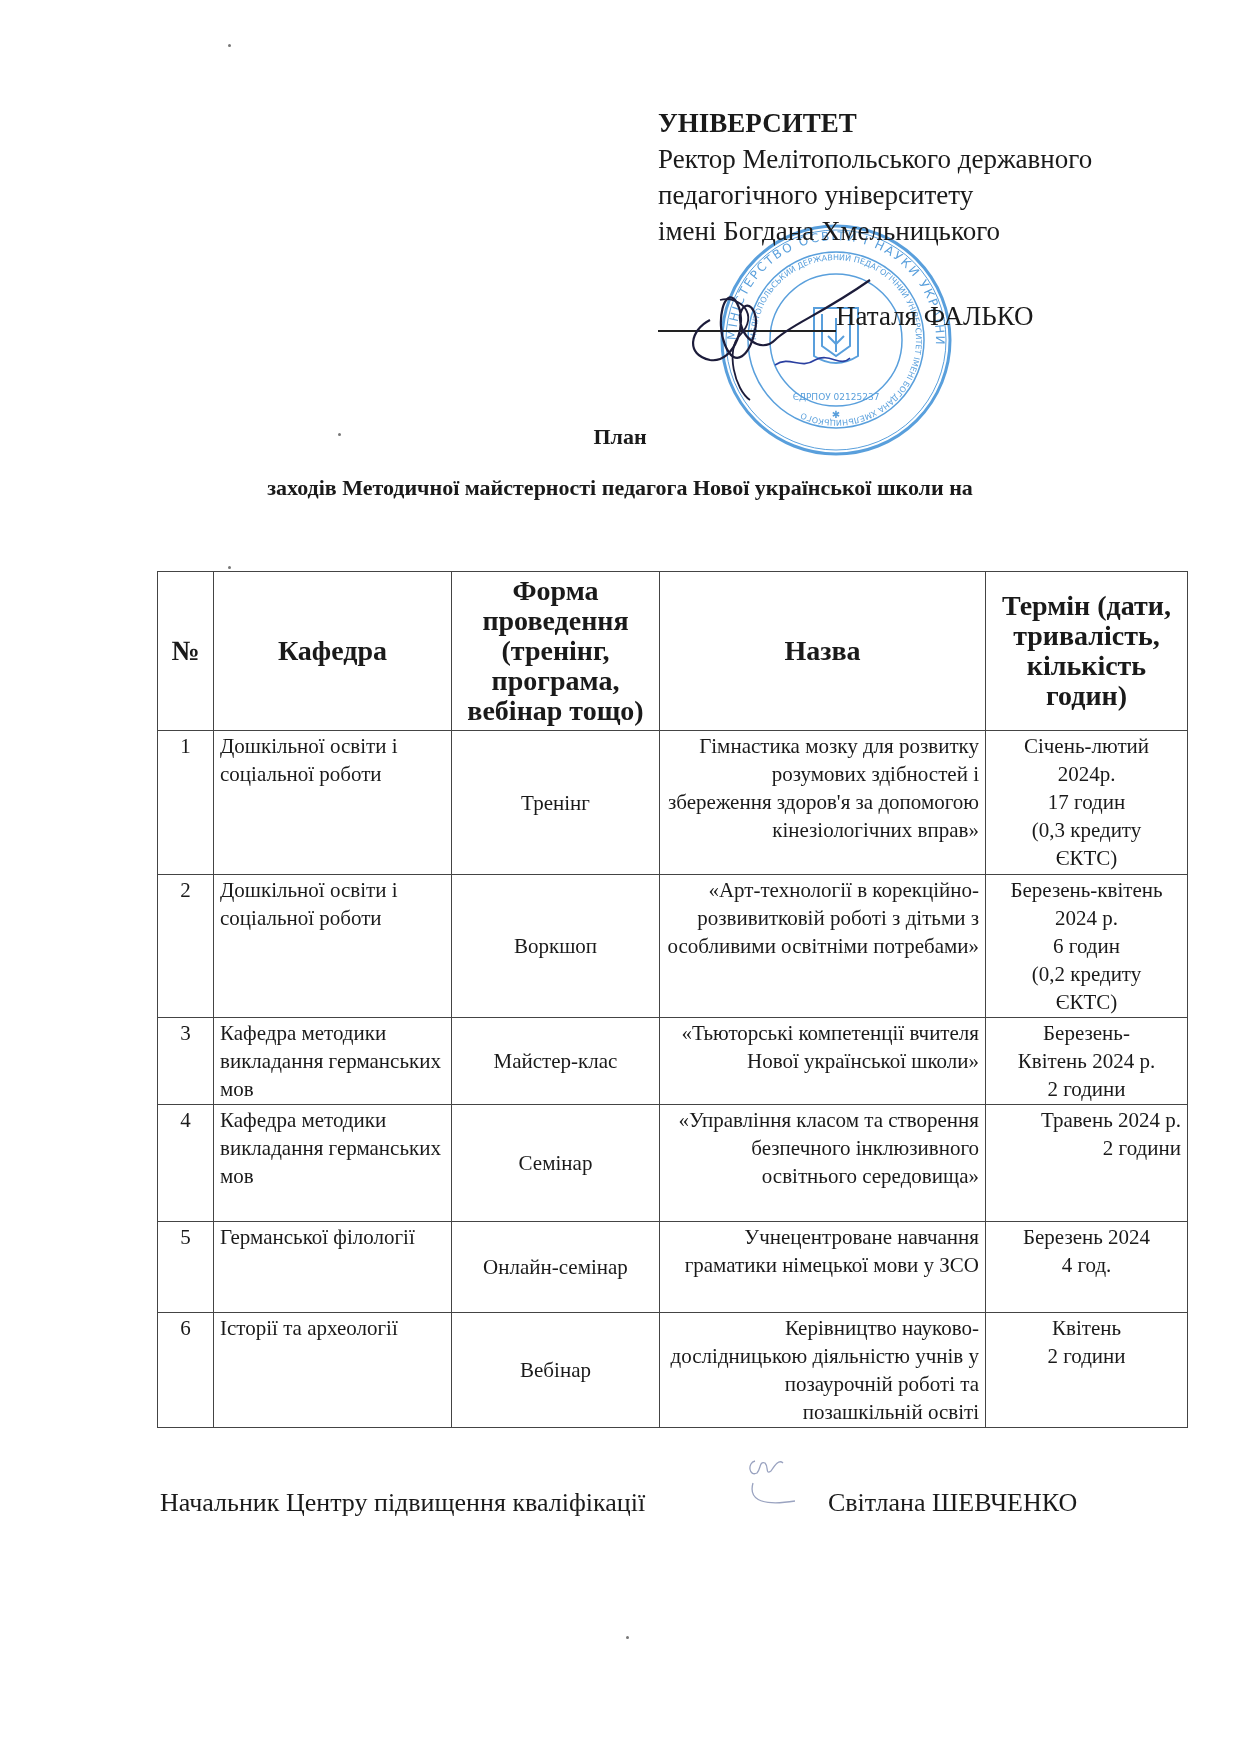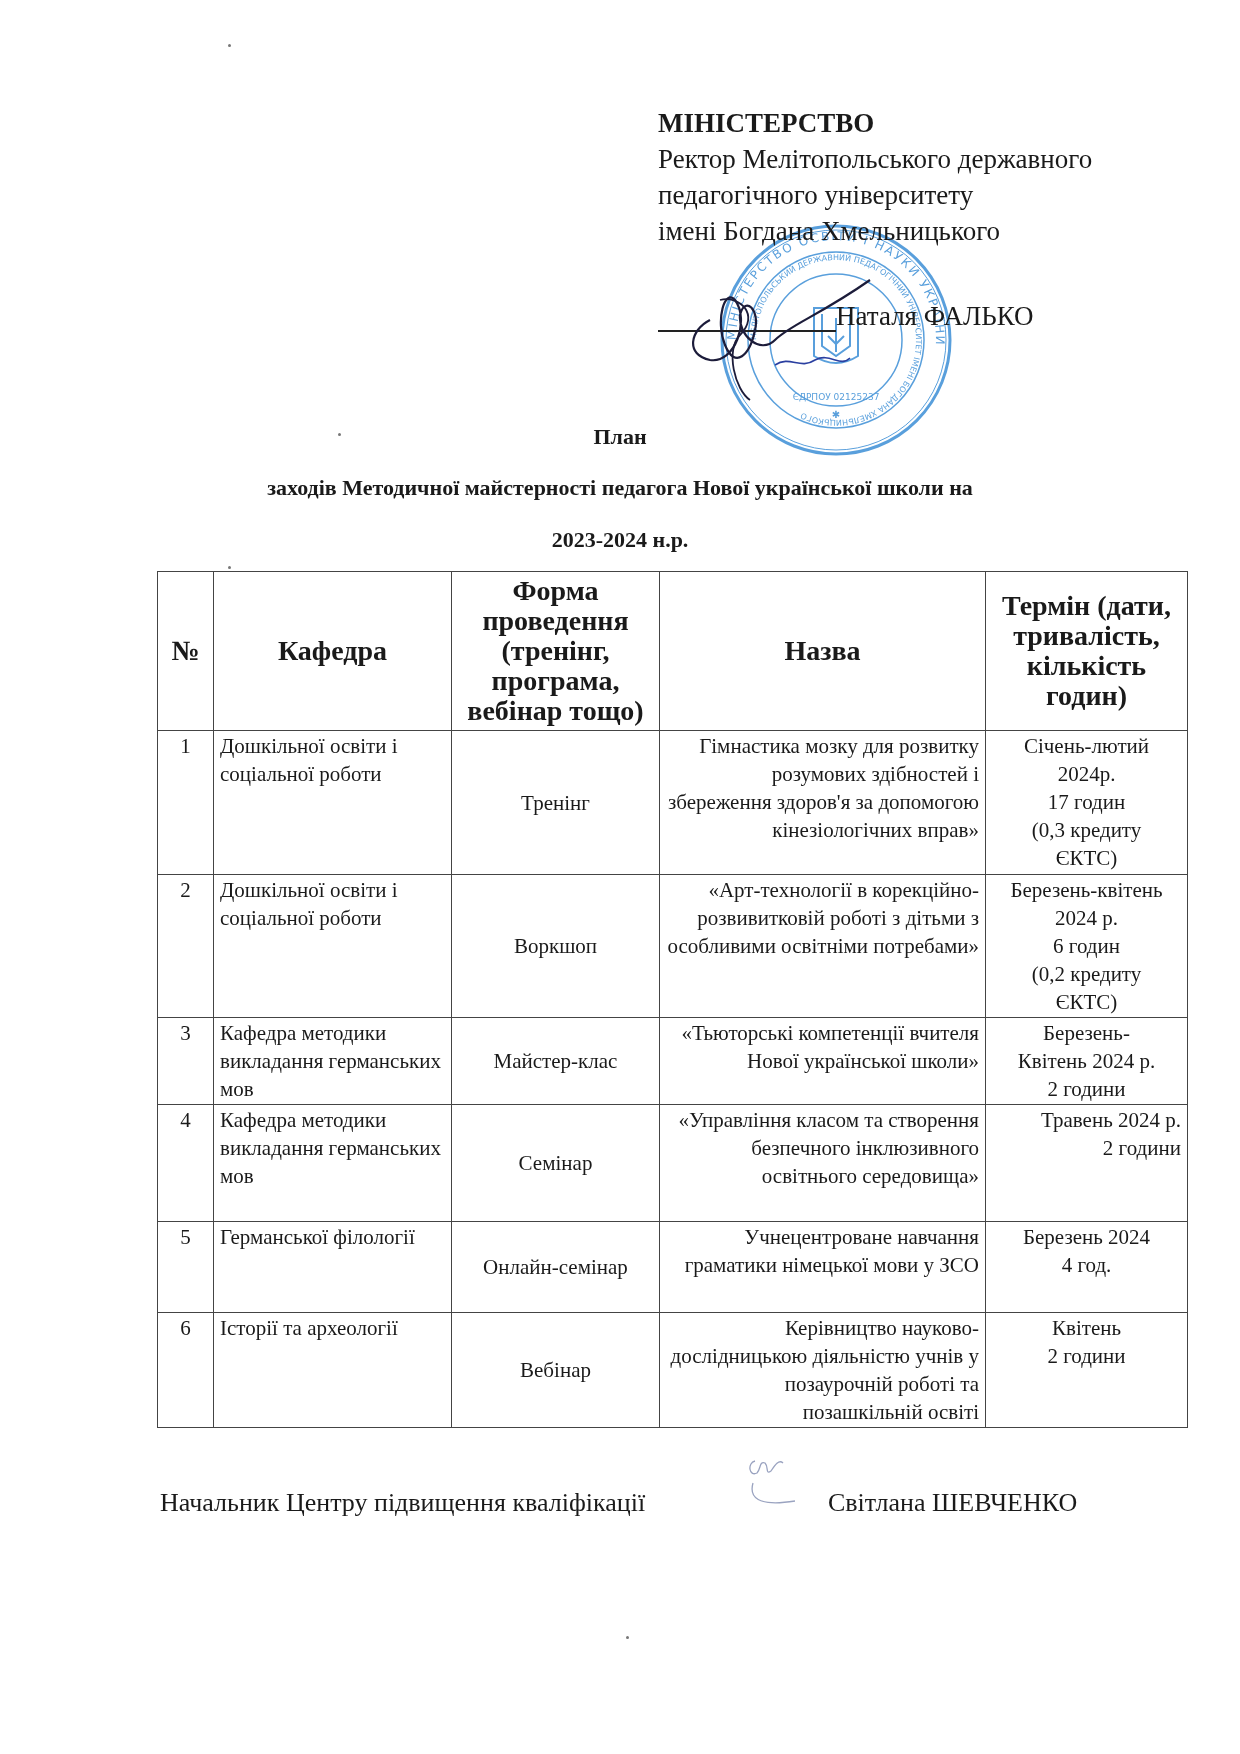--- a/index.html
+++ b/index.html
@@ -54,21 +54,21 @@
   .footer .name { position: absolute; left: 668px; top: 0; white-space: nowrap; }
   .footer-sign { position: absolute; left: 735px; top: 1453px; width: 70px; height: 60px; }
   .speck { position: absolute; width: 3px; height: 3px; background: #777; border-radius: 50%; }
 </style>
 </head>
 <body>
 
 <div class="page">
 
   <div class="approval">
-    <div class="title">МІНІСТЕРСТВО</div>
+    <div class="title">УНІВЕРСИТЕТ</div>
     <div class="line">Ректор Мелітопольського державного</div>
     <div class="line">педагогічного університету</div>
     <div class="line">імені Богдана Хмельницького</div>
   </div>
 
   <div class="sign-row">
     <span class="underline"></span><span>Наталя ФАЛЬКО</span>
   </div>
 
 
@@ -97,21 +97,20 @@
   </svg>
 
   <svg class="signature" viewBox="0 0 200 150">
     <path d="M30,60 C10,70 5,95 30,100 C55,104 70,60 55,40 C45,28 35,60 45,85 C55,110 70,95 75,70 C80,50 65,35 60,55 C58,75 80,95 95,80 C110,65 140,55 190,20" fill="none" stroke="#1c1c3a" stroke-width="2.2"></path>
     <path d="M40,40 C60,35 80,55 60,75 C45,90 55,130 70,140" fill="none" stroke="#1c1c3a" stroke-width="1.8"></path>
     <path d="M95,105 C110,95 120,110 135,100 C150,92 160,108 170,98" fill="none" stroke="#2a3fa0" stroke-width="1.6"></path>
   </svg>
 
   <div class="doc-title t1">План</div>
   <div class="doc-title t2">заходів Методичної майстерності педагога Нової української школи на</div>
-  <div class="doc-title t3">2023-2024 н.р.</div>
 
   <table class="plan">
     <thead>
       <tr>
         <th class="c-num">№</th>
         <th class="c-dept">Кафедра</th>
         <th class="c-form">Форма проведення (тренінг, програма, вебінар тощо)</th>
         <th class="c-name" style="text-align:center">Назва</th>
         <th class="c-term">Термін (дати, тривалість, кількість годин)</th>
       </tr>

